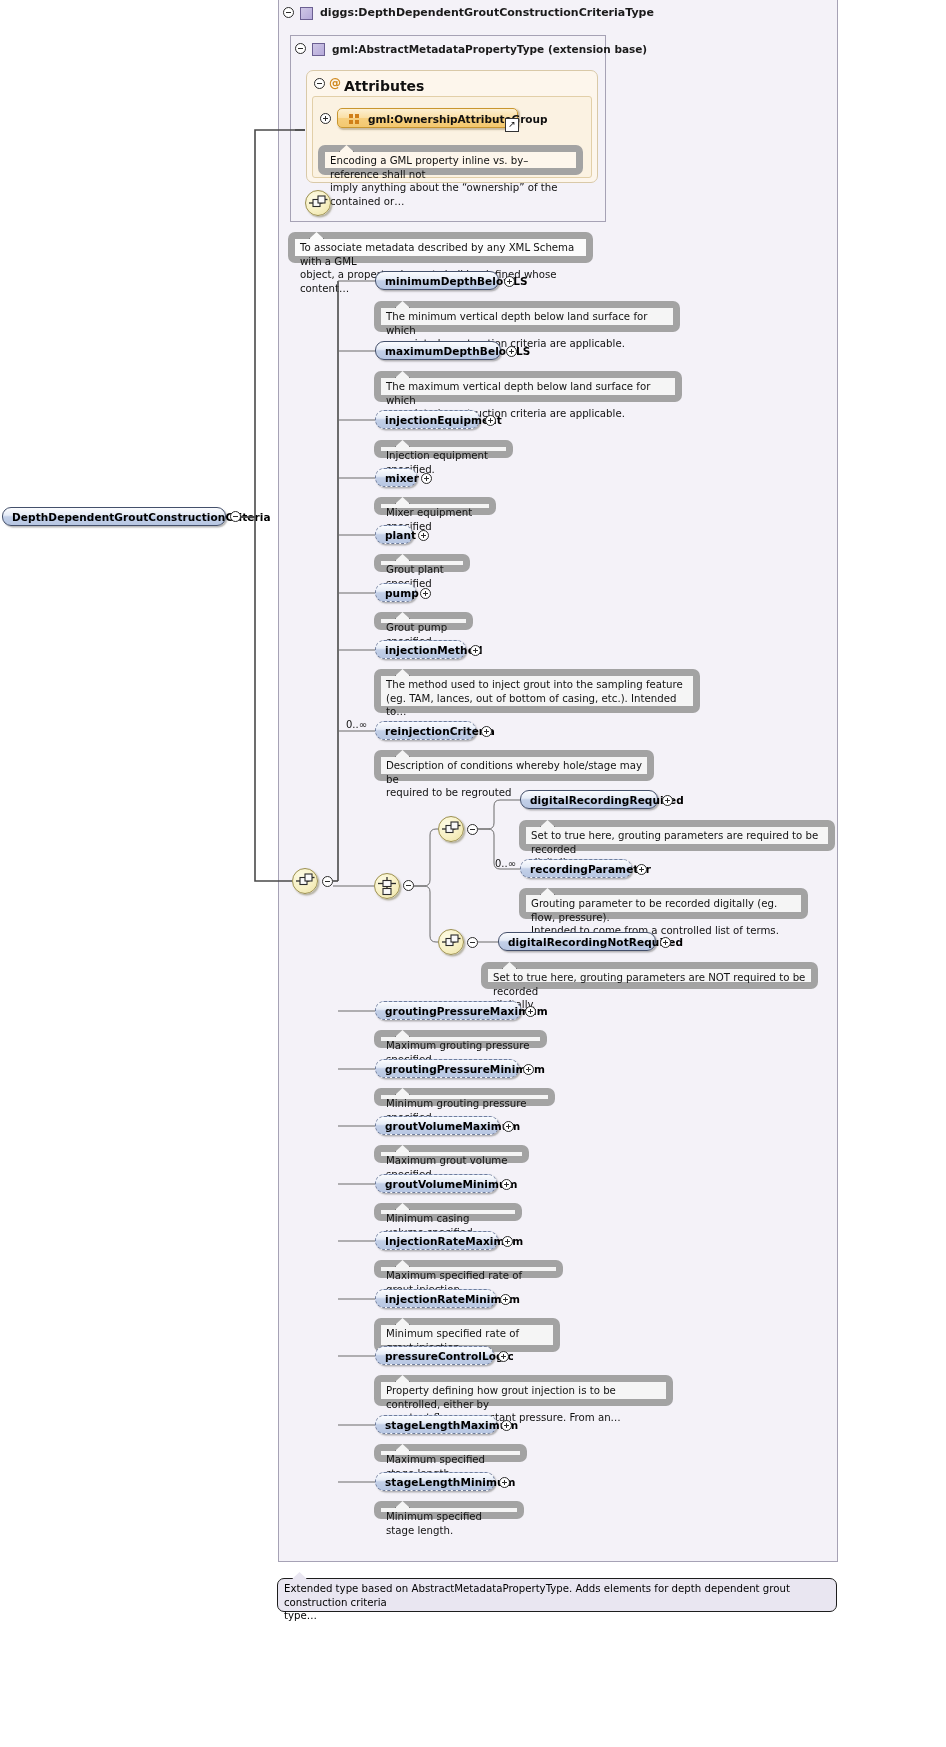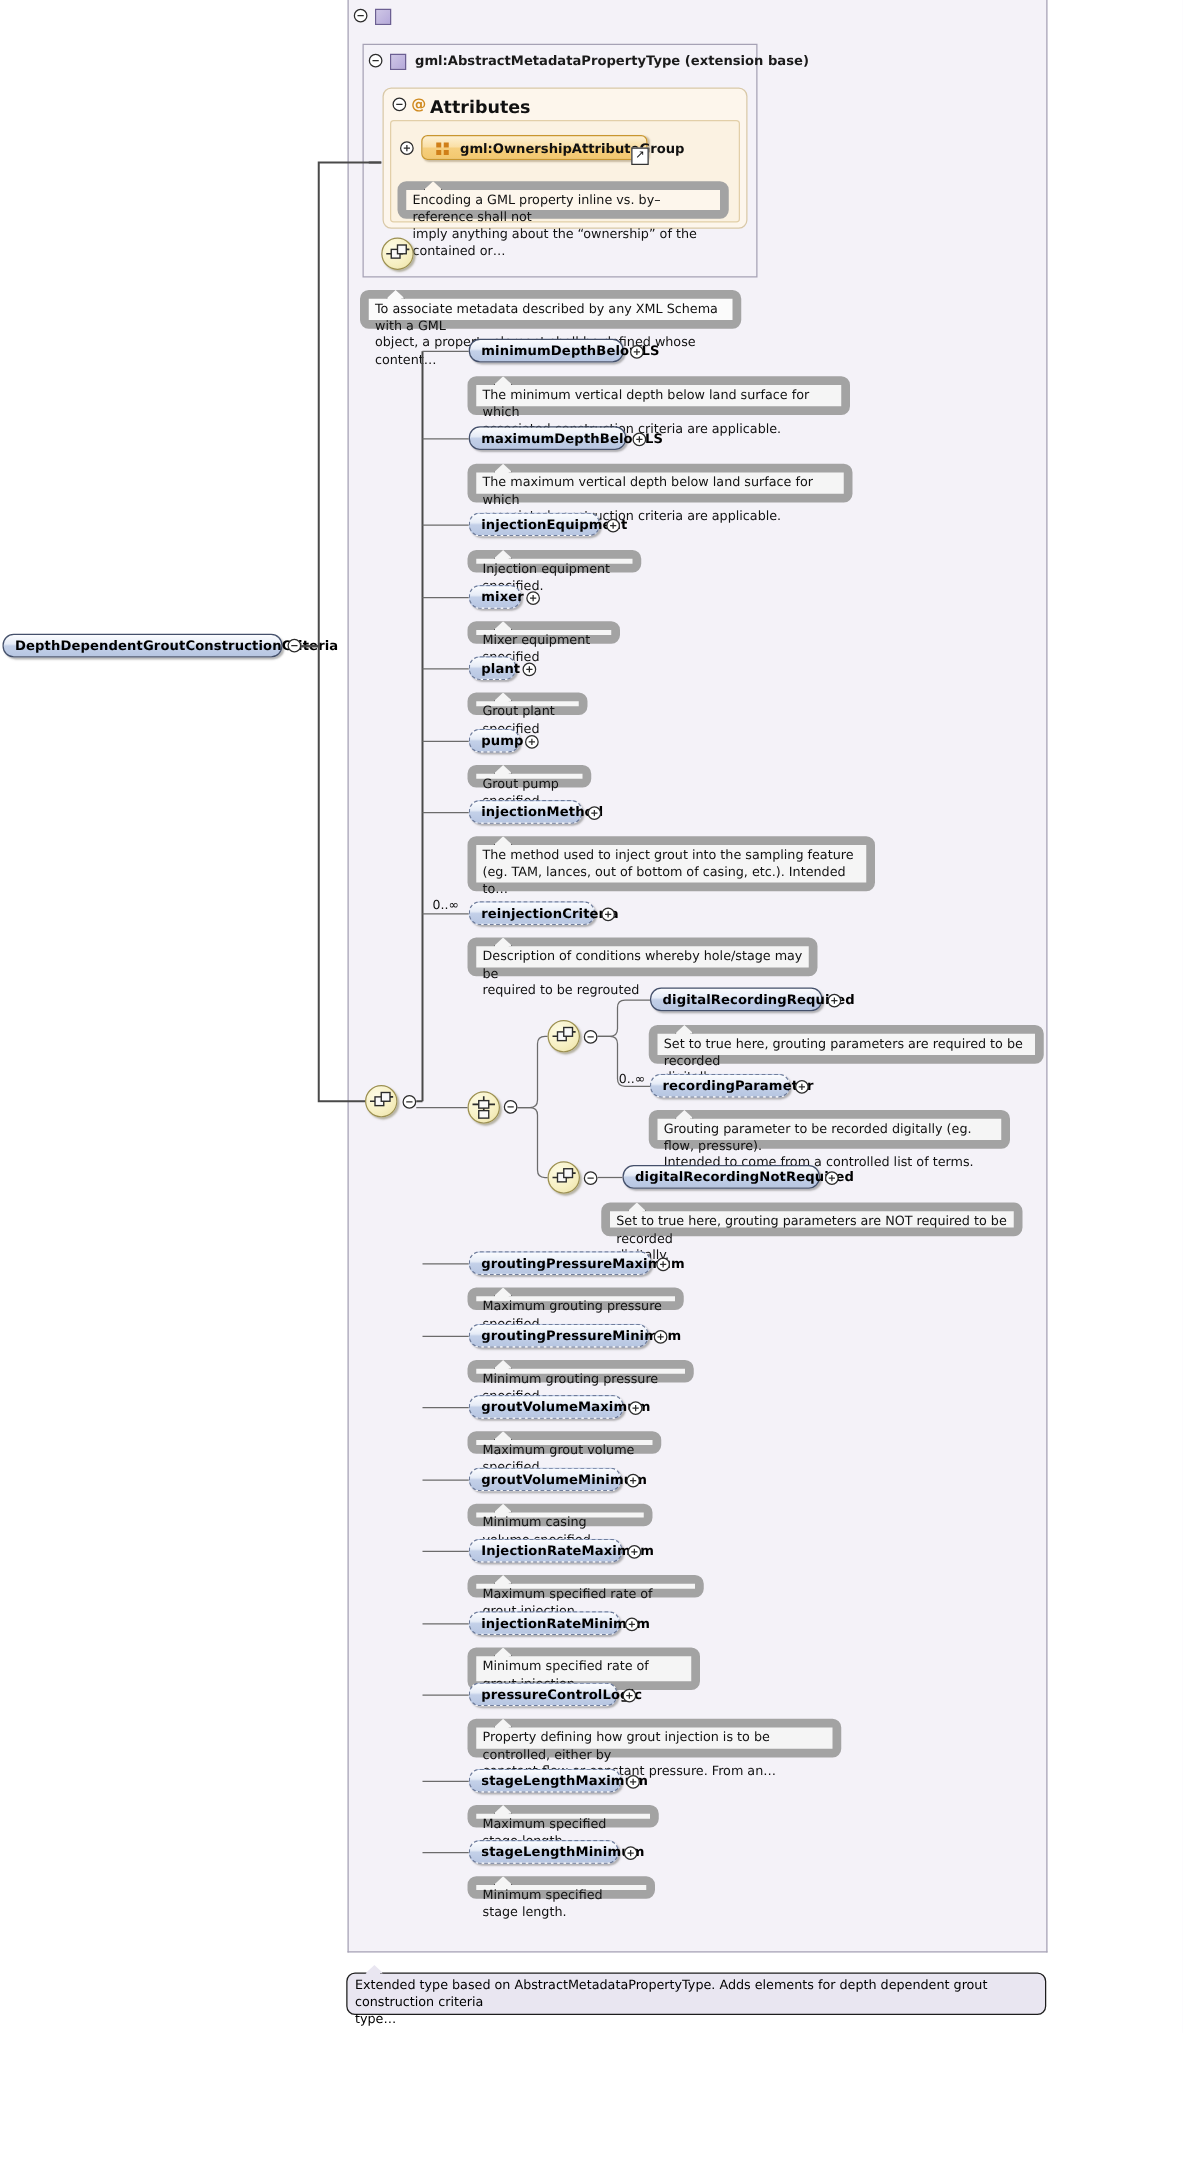--- a/index.html
+++ b/index.html
@@ -257,20 +257,21 @@
 </style>
 </head>
 <body>
 
 <div class="canvas">
 
   <div class="typebox outer" style="left:278px; top:0px; width:560px; height:1562px; border-top:none;"></div>
 
   <div class="pm" style="left:283px; top:7px;"></div>
   <div class="sq-icon" style="left:300px; top:7px;"></div>
+  <div class="typehdr" style="left:320px; top:3px;">diggs:DepthDependentGroutConstructionCriteriaType</div>
 
   <div class="typebox inner" style="left:290px; top:35px; width:316px; height:187px;"></div>
 
   <div class="pm" style="left:295px; top:43px;"></div>
   <div class="sq-icon" style="left:312px; top:43px;"></div>
   <div class="typehdr" style="left:332px; top:39px; font-size:10.5px;">gml:AbstractMetadataPropertyType (extension base)</div>
 
   <div class="attrpanel" style="left:306px; top:70px; width:292px; height:113px;"></div>
   <div class="pm" style="left:314px; top:78px;"></div>
   <div class="at-glyph" style="left:329px; top:76px;">@</div>

